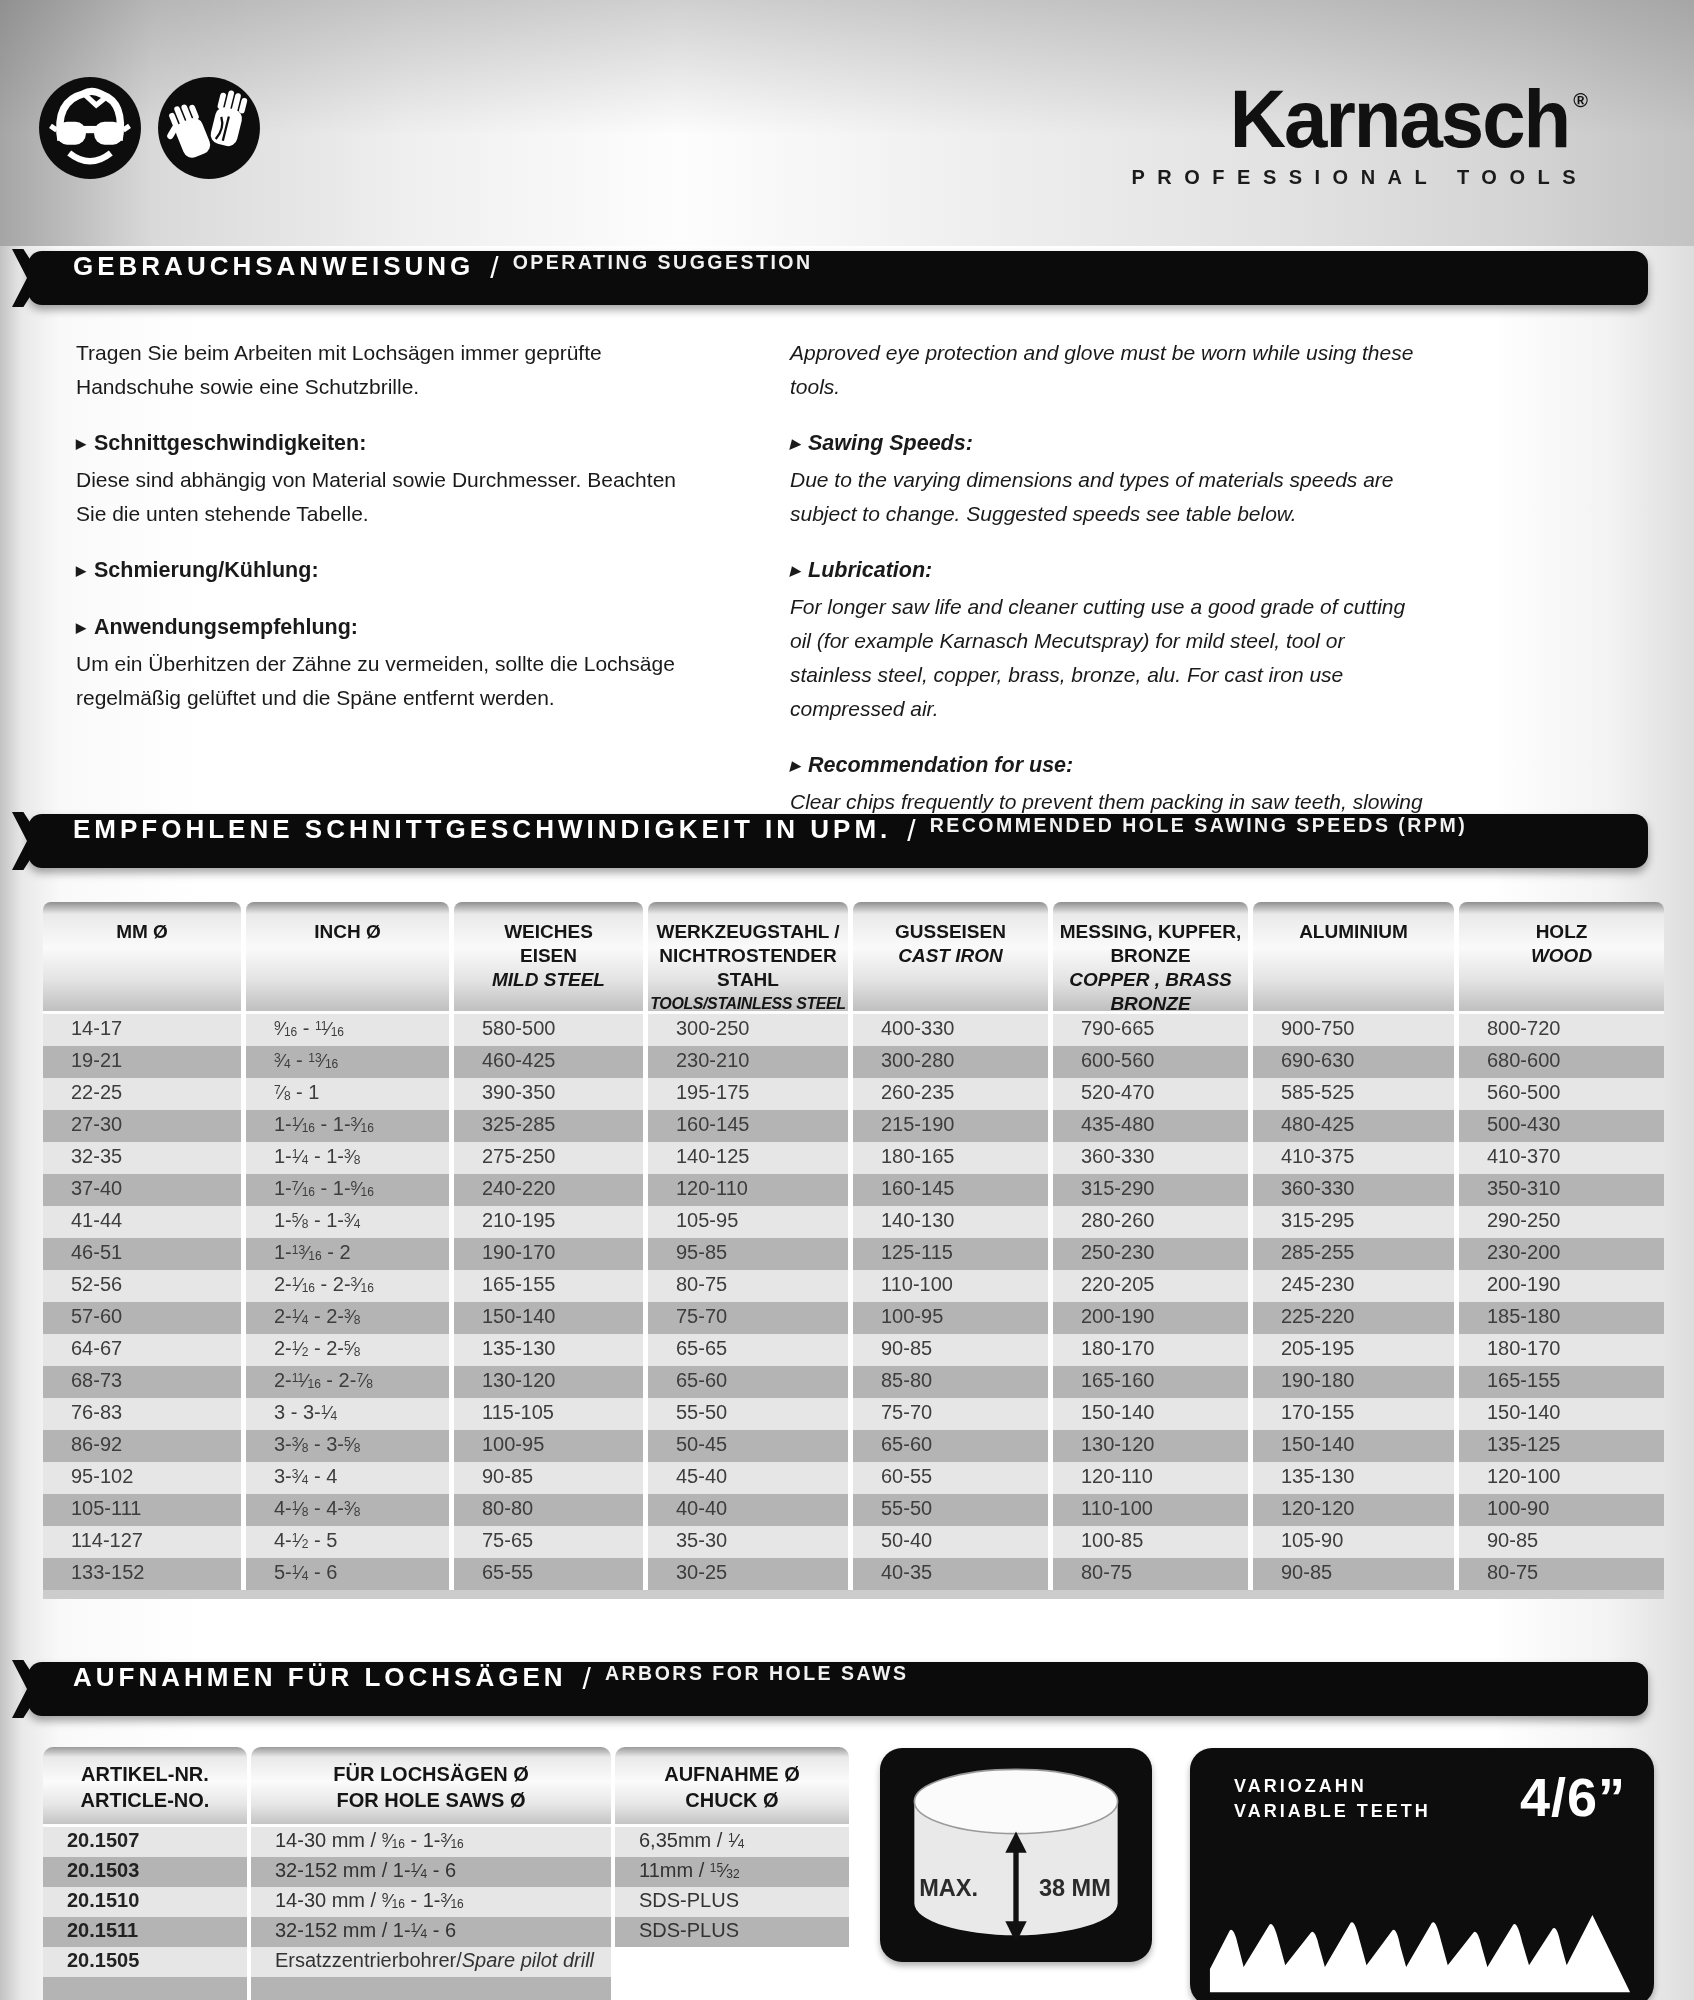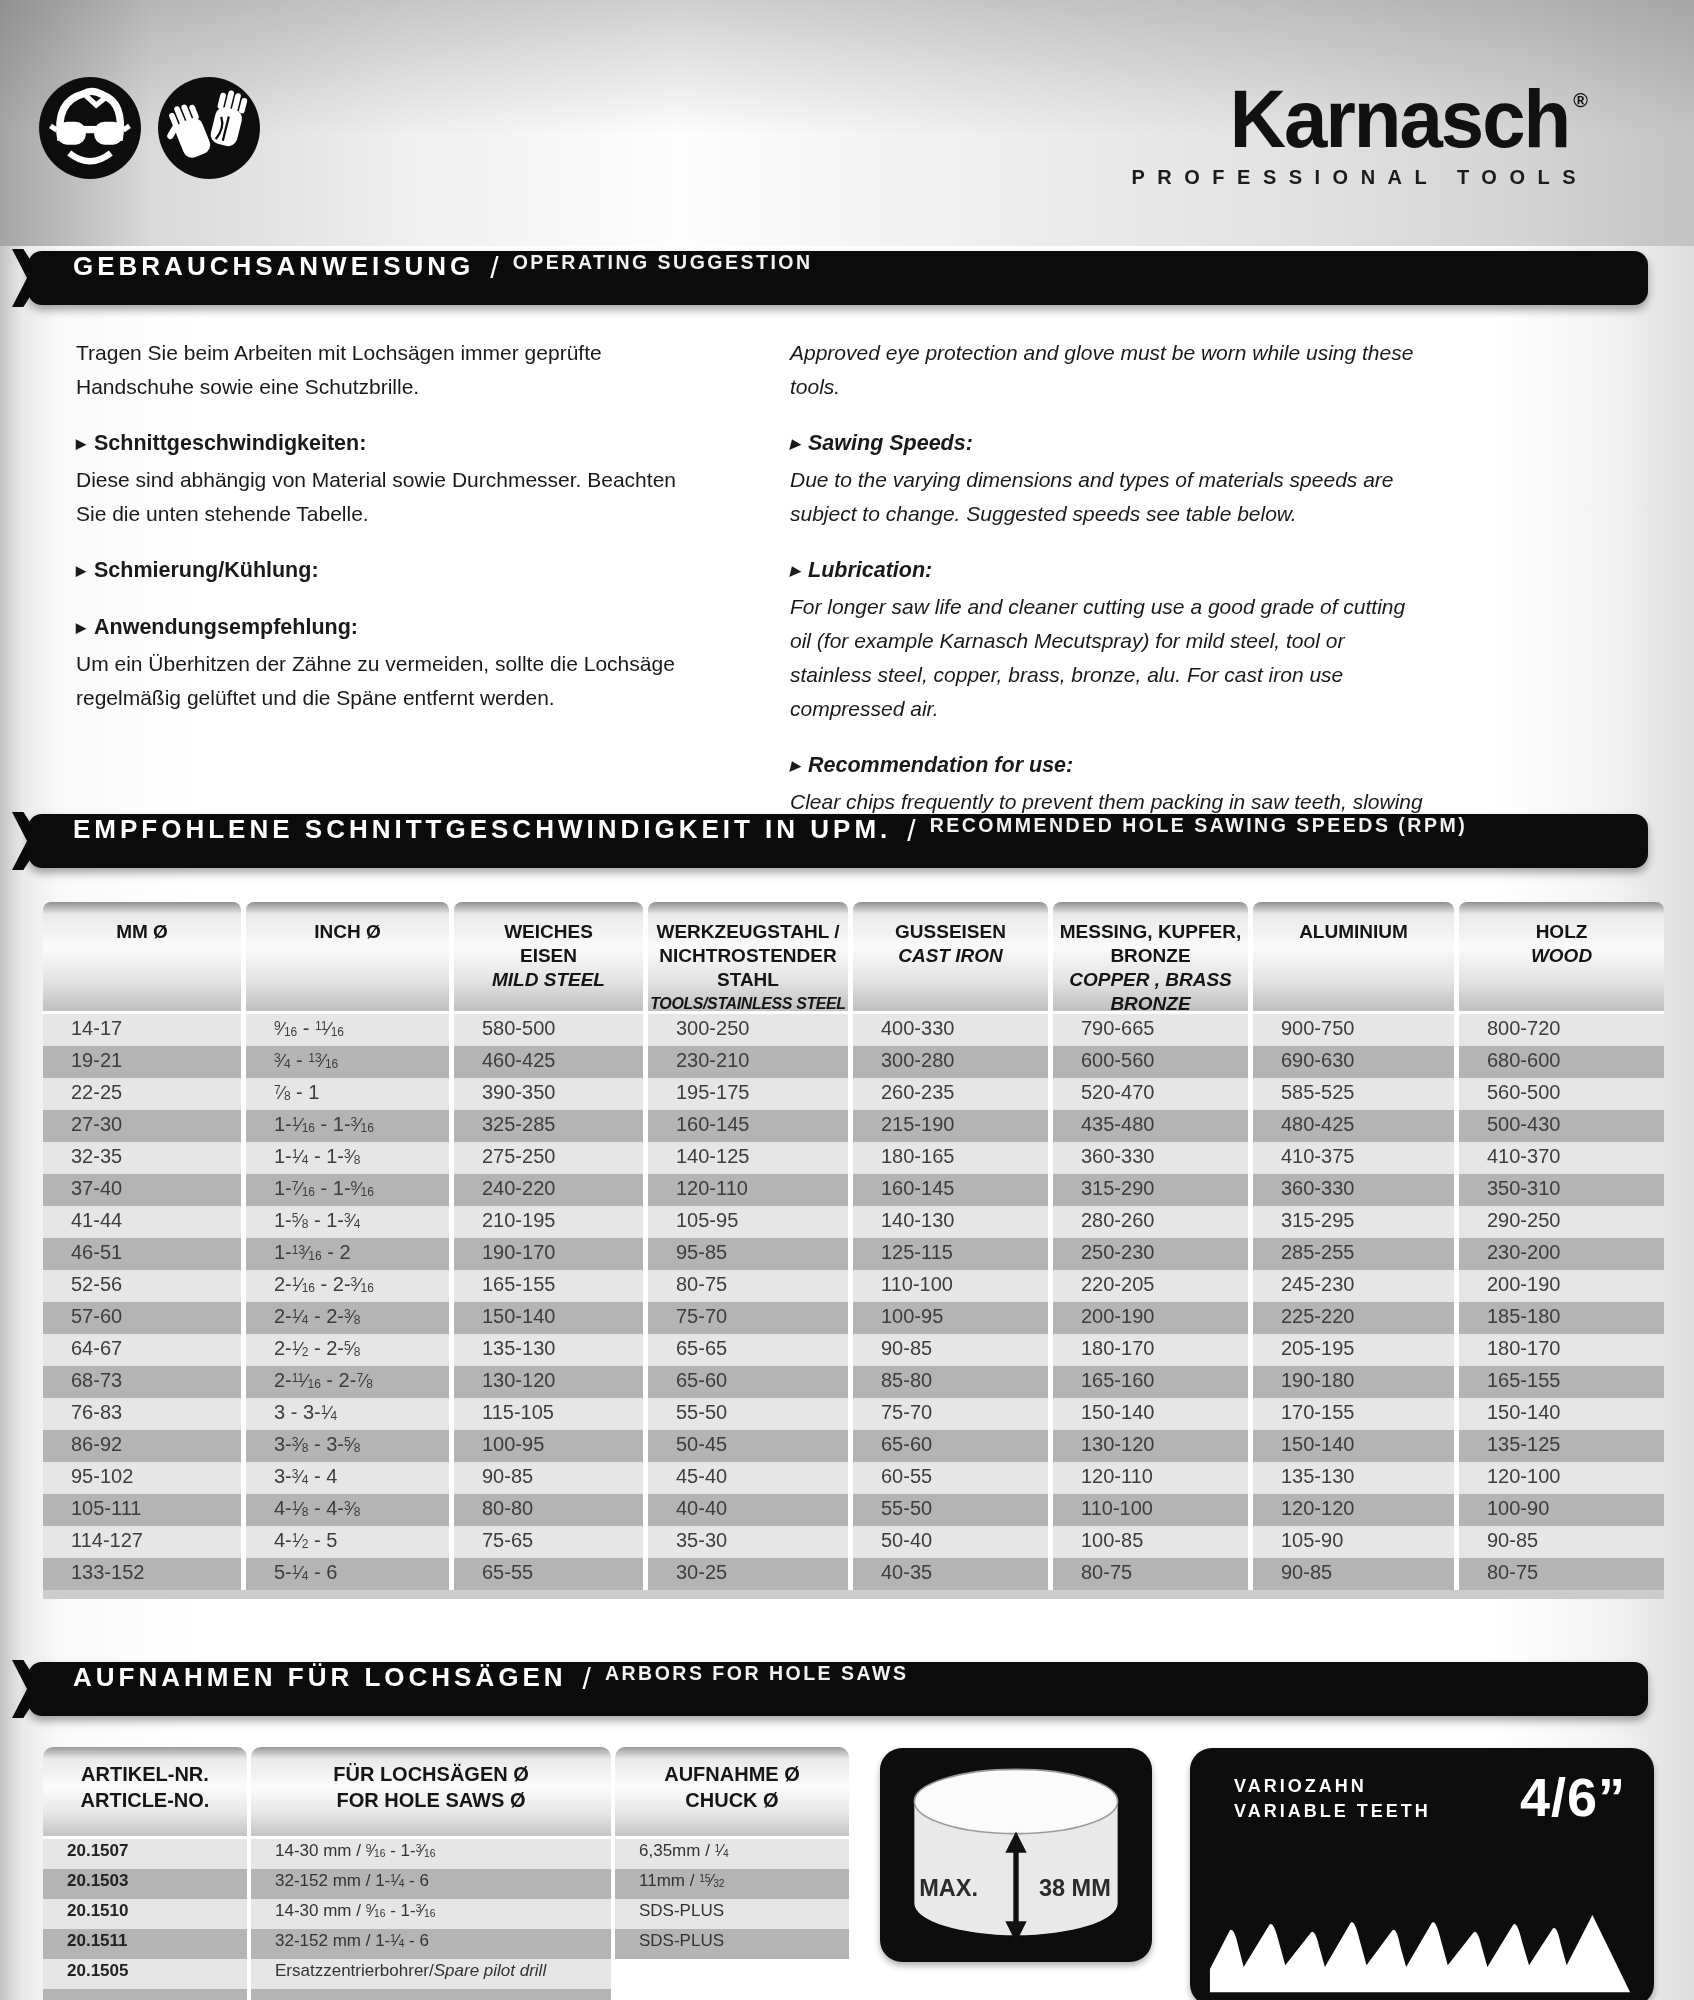--- a/index.html
+++ b/index.html
@@ -52,25 +52,25 @@
   .body{height:32px;font-size:20px;color:#3d3d3d;padding:3px 0 0 28px;white-space:nowrap;overflow:hidden;}
   .light{background:#e6e6e6;} .dark{background:#b4b4b4;}
   .speeds-foot{position:absolute;left:43px;top:1590px;width:1621px;height:9px;background:#cccccc;}
   
   .fr sup{font-size:.60em;vertical-align:.42em;letter-spacing:0;}
   .fr .sl{font-size:.95em;}
   .fr sub{font-size:.60em;vertical-align:-.12em;}
   
   .arbors{position:absolute;left:43px;top:1747px;width:806px;display:grid;
     grid-template-columns:204px 360px 234px;column-gap:4px;}
-  .ahead{height:92px;padding-top:14px;text-align:center;font-weight:700;font-size:20px;line-height:26px;color:#151515;
+  .ahead{height:80px;padding-top:14px;text-align:center;font-weight:700;font-size:20px;line-height:26px;color:#151515;
     background:linear-gradient(180deg,#9a9a9a 0%,#e9e9e9 13%,#fbfbfb 45%,#e6e6e6 75%,#c4c4c4 100%);
     border-radius:10px 10px 0 0;border-bottom:3px solid #fdfdfd;overflow:hidden;}
   .ahead .en{}
-  .abody{height:30px;font-size:17px;color:#333;padding:2px 0 0 24px;white-space:nowrap;overflow:hidden;}
+  .abody{height:30px;font-size:20px;color:#333;padding:2px 0 0 24px;white-space:nowrap;overflow:hidden;}
   .abody.c0{font-weight:700;color:#222;}
   .abody.blank{background:transparent;}
   .apart{height:23px;}
   
   .gbox{position:absolute;top:1748px;background:#0d0d0d;border-radius:22px;box-shadow:0 4px 6px rgba(0,0,0,.3);}
   .gbox-max{left:880px;width:272px;height:214px;}
   .gbox-vario{left:1190px;width:464px;height:258px;}
   .vario-head{display:flex;align-items:flex-start;padding:26px 28px 0 44px;}
   .vario-lines{color:#fff;font-weight:700;font-size:18px;letter-spacing:3px;line-height:25px;white-space:nowrap;}
   .vario-size{color:#fff;font-weight:800;font-size:54px;line-height:46px;margin-left:auto;letter-spacing:1px;}

